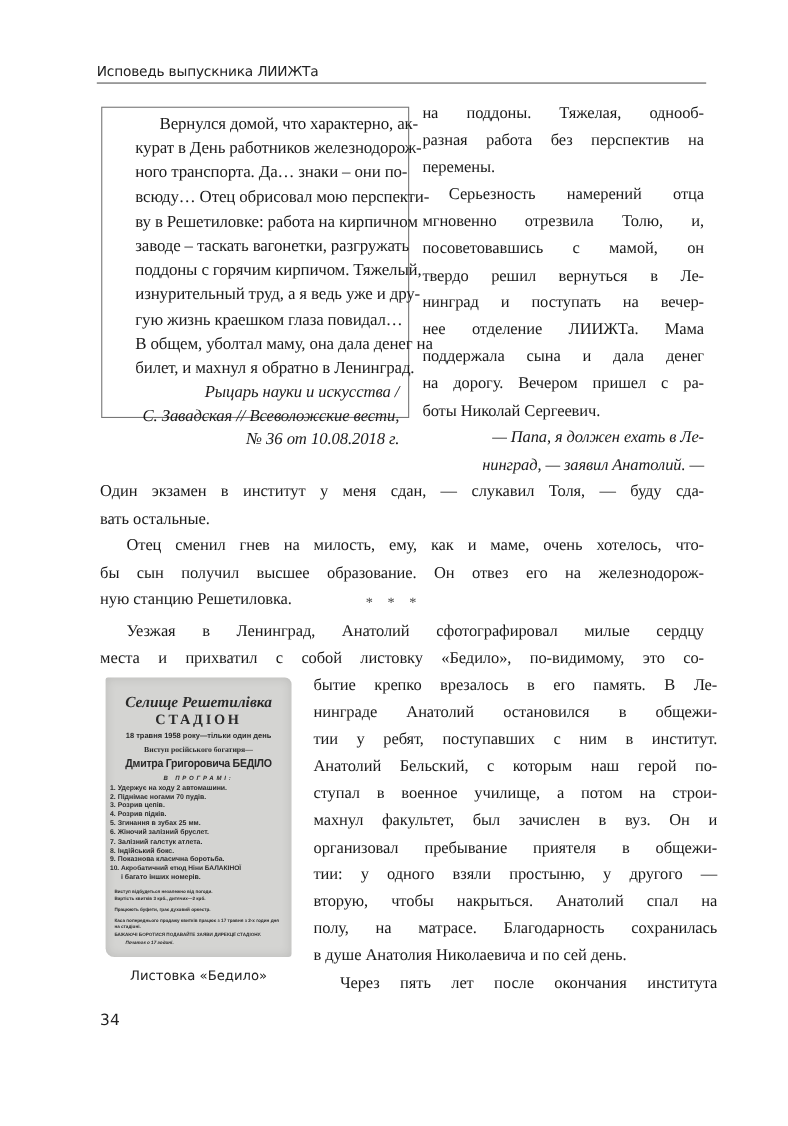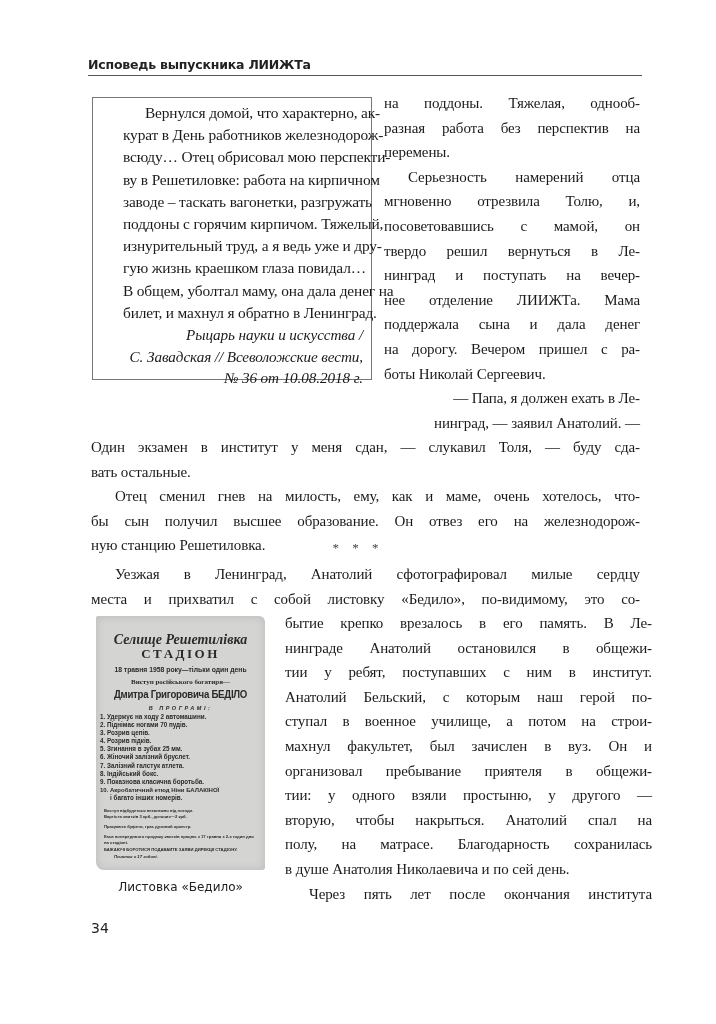--- a/index.html
+++ b/index.html
@@ -1,33 +1,33 @@
 <!DOCTYPE html>
 <html><head>
 <meta charset="utf-8">
 <style>
   html, body { margin: 0; padding: 0; background: #ffffff; }
   body { width: 716px; height: 1024px; position: relative; overflow: hidden;
          font-family: "Liberation Serif", "DejaVu Serif", serif; color: #1a1a1a; }
   .running-head { position: absolute; left: 88px; top: 58px; width: 554px;
-    font-family: "DejaVu Sans", "Liberation Sans", sans-serif; font-weight: bold;
+    font-family: "DejaVu Sans", "Liberation Sans", sans-serif; font-weight: normal;
     font-size: 12.5px; letter-spacing: -0.2px; color: #222; padding-bottom: 3px;
     border-bottom: 1.3px solid #555; line-height: 14px; }
   .quote-box { position: absolute; left: 92px; top: 97px; width: 280px; height: 283px;
     border: 1px solid #777; box-sizing: border-box; padding: 4px 8px 0 8px; }
   .quote-text { font-size: 15.4px; line-height: 22.2px; text-align: justify;
     text-indent: 22px; margin: 0; letter-spacing: -0.15px; }
   .quote-source { font-style: italic; font-size: 15.2px; line-height: 21.5px; text-align: right;
     letter-spacing: -0.1px; }
   .para { position: absolute; font-size: 15px; line-height: 24.6px; text-align: justify;
     margin: 0; letter-spacing: -0.1px; }
   .line { display: block; text-align: justify; text-align-last: justify; white-space: nowrap; }
   .line.last { text-align-last: left; }
   .line.indent { padding-left: 24px; }
-  .line.right { text-align-last: right; }
+  .line.right { text-align-last: right; font-style: italic; }
   .separator { position: absolute; left: 0; width: 716px; top: 540px; text-align: center;
     font-size: 13px; letter-spacing: 5px; color: #444; }
   .leaflet { position: absolute; left: 96px; top: 616px; width: 169px; height: 254px;
     background: #d4d4d2; border-radius: 2px 6px 3px 8px;
     font-family: "Liberation Sans", "DejaVu Sans", sans-serif; color: #2a2a2a; overflow: hidden;
     box-shadow: inset 0 0 10px rgba(0,0,0,0.12); }
   .leaflet .l-title1 { position: absolute; top: 16px; width: 100%; text-align: center; font-style: italic;
     font-weight: bold; font-size: 14px; font-family: "Liberation Serif", serif; }
   .leaflet .l-title2 { position: absolute; top: 30px; width: 100%; text-align: center; font-weight: bold;
     font-size: 13px; letter-spacing: 2.5px; font-family: "Liberation Serif", serif; }
@@ -48,20 +48,21 @@
 </style>
 </head>
 <body>
 
 <div class="running-head">Исповедь выпускника ЛИИЖТа</div>
 
 <div class="quote-box">
   <div class="quote-text">
     <span class="line" style="padding-left:22px;">Вернулся домой, что характерно, ак-</span>
     <span class="line">курат в День работников железнодорож-</span>
+    <span class="line">ного транспорта. Да… знаки – они по-</span>
     <span class="line">всюду… Отец обрисовал мою перспекти-</span>
     <span class="line">ву в Решетиловке: работа на кирпичном</span>
     <span class="line">заводе – таскать вагонетки, разгружать</span>
     <span class="line">поддоны с горячим кирпичом. Тяжелый,</span>
     <span class="line">изнурительный труд, а я ведь уже и дру-</span>
     <span class="line">гую жизнь краешком глаза повидал…</span>
     <span class="line">В общем, уболтал маму, она дала денег на</span>
     <span class="line last">билет, и махнул я обратно в Ленинград.</span>
   </div>
   <div class="quote-source">

